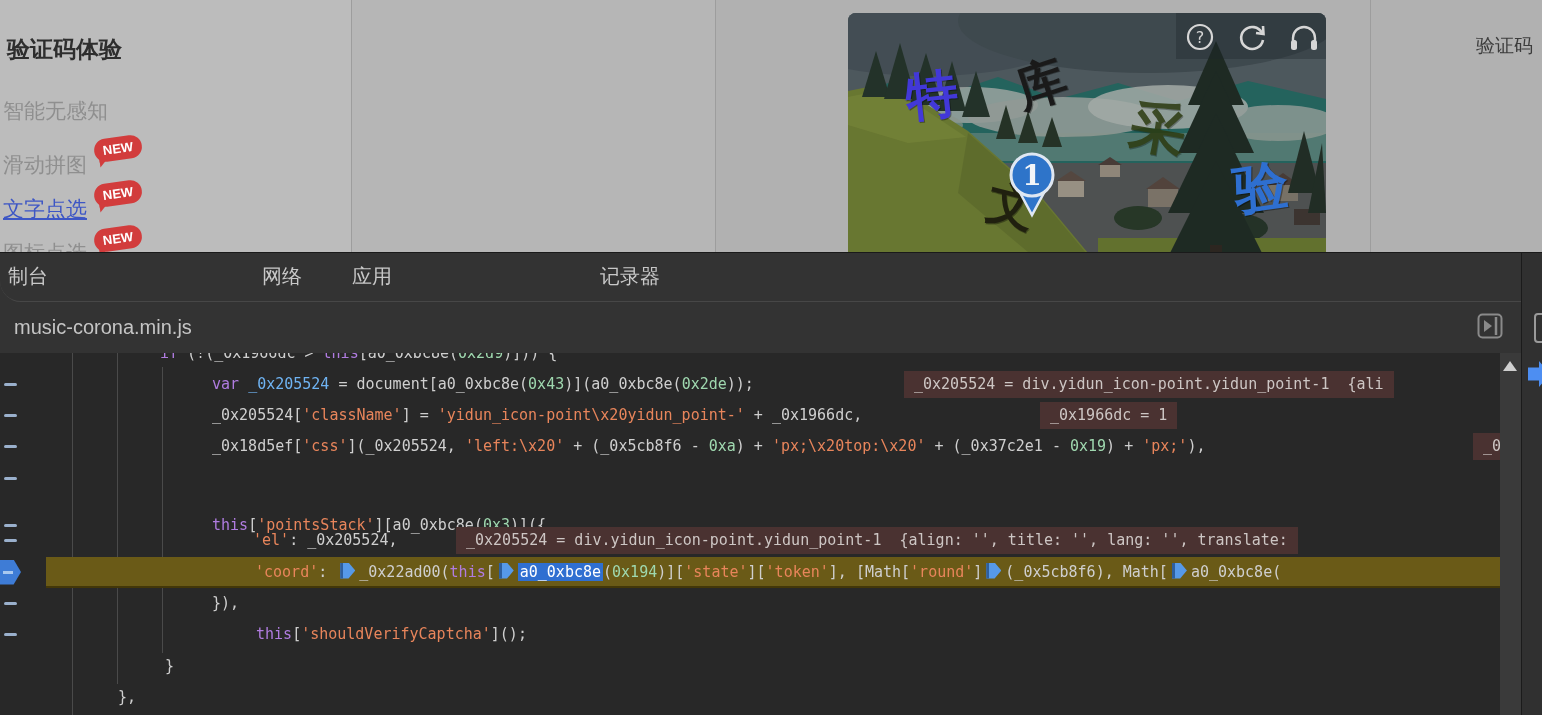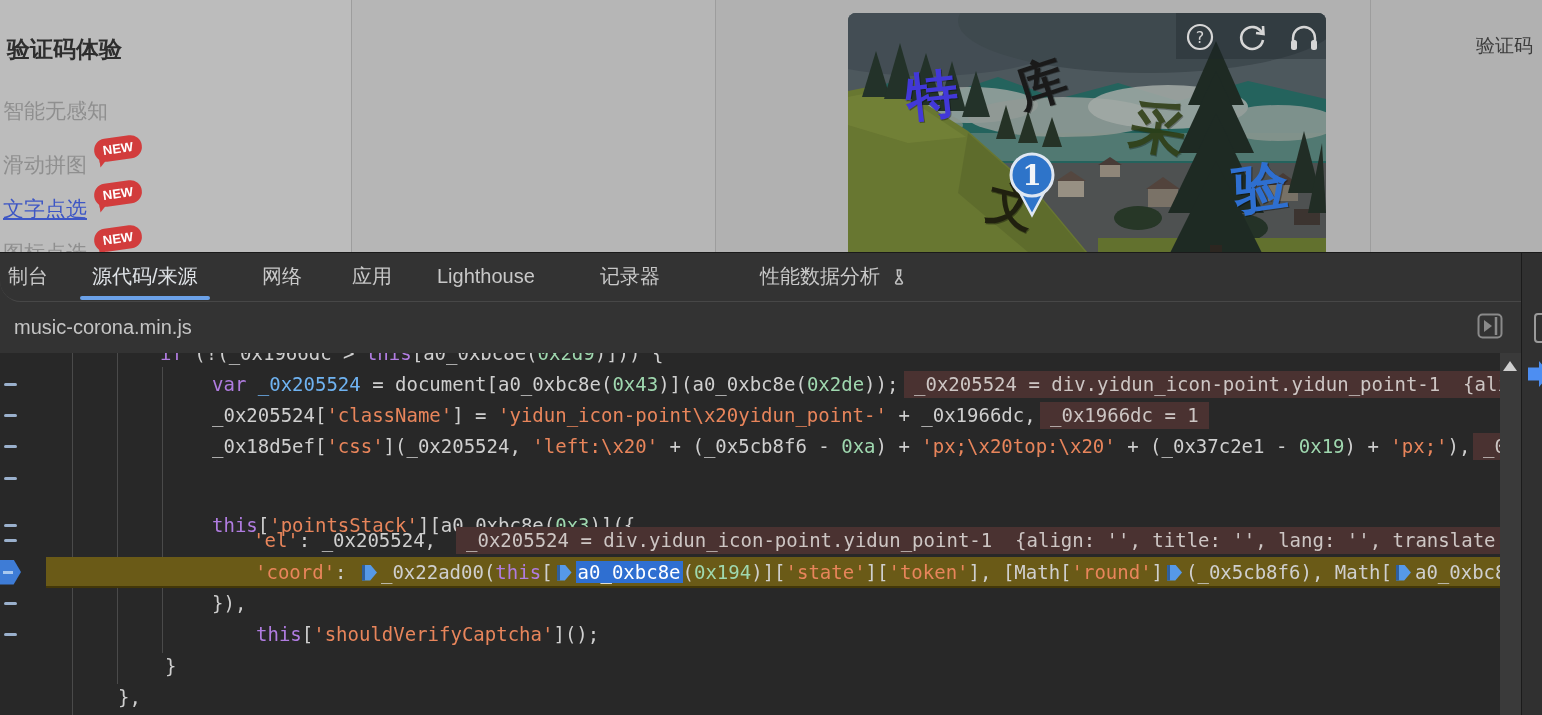--- a/index.html
+++ b/index.html
@@ -36,21 +36,21 @@
   .dt-tab .flask{margin-left:10px;vertical-align:-3px;}
   #dt-filebar{position:absolute;left:0;top:49px;width:100%;height:51px;border-bottom:3px solid #0ea5e9;}
   .file-tab{position:absolute;top:0;height:50px;line-height:50px;font-size:20px;color:#c5c5c5;white-space:nowrap;}
   .file-tab.active{background:#26282b;color:#7cacf8;}
   .file-tab.active::after{content:"";position:absolute;left:0;right:0;bottom:-1px;height:3px;background:#5d9be2;}
   .file-close{display:inline-block;margin-left:16px;color:#9aa0a6;font-size:22px;}
   #nav-toggle{position:absolute;left:1477px;top:60px;}
   #strip-partial-icon{position:absolute;left:12px;top:60px;width:12px;height:26px;border:2px solid #9a9a9a;border-radius:4px;}
   
   #code{position:absolute;left:0;top:100px;width:1500px;height:363px;background:#282828;overflow:hidden;
-        font-family:"DejaVu Sans Mono","Liberation Mono",monospace;font-size:19px;}
+        font-family:"DejaVu Sans Mono","Liberation Mono",monospace;font-size:15px;}
   .guide{position:absolute;width:1px;background:#4a4a4a;}
   .code-row{position:absolute;left:0;width:1500px;height:31.3px;line-height:31.3px;white-space:pre;}
   .row-hl-bg{position:absolute;left:46px;right:0;top:0;bottom:0;background:#6a5a17;border-bottom:2px solid #433708;}
   .code-text{position:absolute;top:0;}
   .tok-k{color:#b07ce0;} .tok-d{color:#6fb3f2;} .tok-s{color:#e8855b;}
   .tok-n{color:#9fd8af;} .tok-p{color:#cfcfcf;}
   .tok-sel{background:#2f6fd1;color:#fff;padding:0 2px;}
   .step-marker{display:inline-block;width:12px;height:16px;margin:0 4px -2px 4px;background:#5699e8;
                clip-path:polygon(0 0,55% 0,100% 50%,55% 100%,0 100%);border-left:3px solid #2e5f9e;}
   .inline-eval{position:absolute;top:2px;height:27px;line-height:27px;background:#4a3231;color:#cdc6c4;
@@ -179,28 +179,23 @@
         <circle cx="30" cy="28" r="21" fill="#2e74c9" stroke="#dfe7f2" stroke-width="3"></circle>
         <text x="30" y="38" text-anchor="middle" font-size="28" font-weight="bold" font-family="DejaVu Serif" fill="#f2f5f8">1</text>
       </svg>
     </div>
   </div>
 </div>
 
 <div id="devtools">
   <div id="dt-toolbar">
       <span class="dt-tab" style="left: 8px;">制台</span>
-      <span class="dt-tab active" style="left: 92px;">源代码/来源</span>
       <span class="dt-tab" style="left: 262px;">网络</span>
       <span class="dt-tab" style="left: 352px;">应用</span>
-      <span class="dt-tab" style="left: 437px;">Lighthouse</span>
       <span class="dt-tab" style="left: 600px;">记录器</span>
-      <span class="dt-tab" style="left: 760px;">性能数据分析<svg class="flask" width="18" height="18" viewBox="0 0 18 18">
-          <path d="M6.5 2 H11.5 M7.5 2 V7 L12.2 14.2 C12.7 15.1 12.1 16 11.1 16 H6.9 C5.9 16 5.3 15.1 5.8 14.2 L10.5 7 V2" fill="none" stroke="#c0c0c0" stroke-width="1.6"></path>
-        </svg></span>
     </div>
   <div id="dt-filebar">
       <span class="file-tab" style="left: 0px; width: 250px;"><span style="margin-left: 14px;">music-corona.min.js</span></span>
     </div>
 
   <span id="nav-toggle">
     <svg width="26" height="26" viewBox="0 0 26 26">
       <rect x="1.5" y="1.5" width="23" height="23" rx="4" fill="none" stroke="#8a8a8a" stroke-width="2"></rect>
       <path d="M7 7 L15 13 L7 19 Z" fill="#8a8a8a"></path>
       <line x1="19" y1="4" x2="19" y2="22" stroke="#8a8a8a" stroke-width="2.5"></line>

